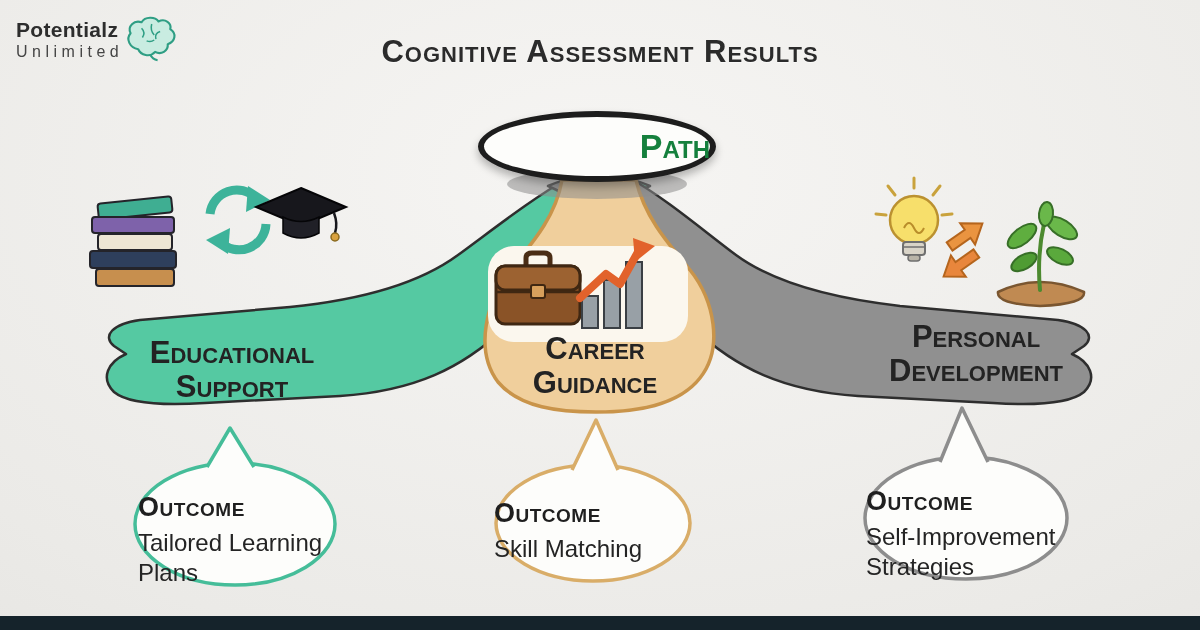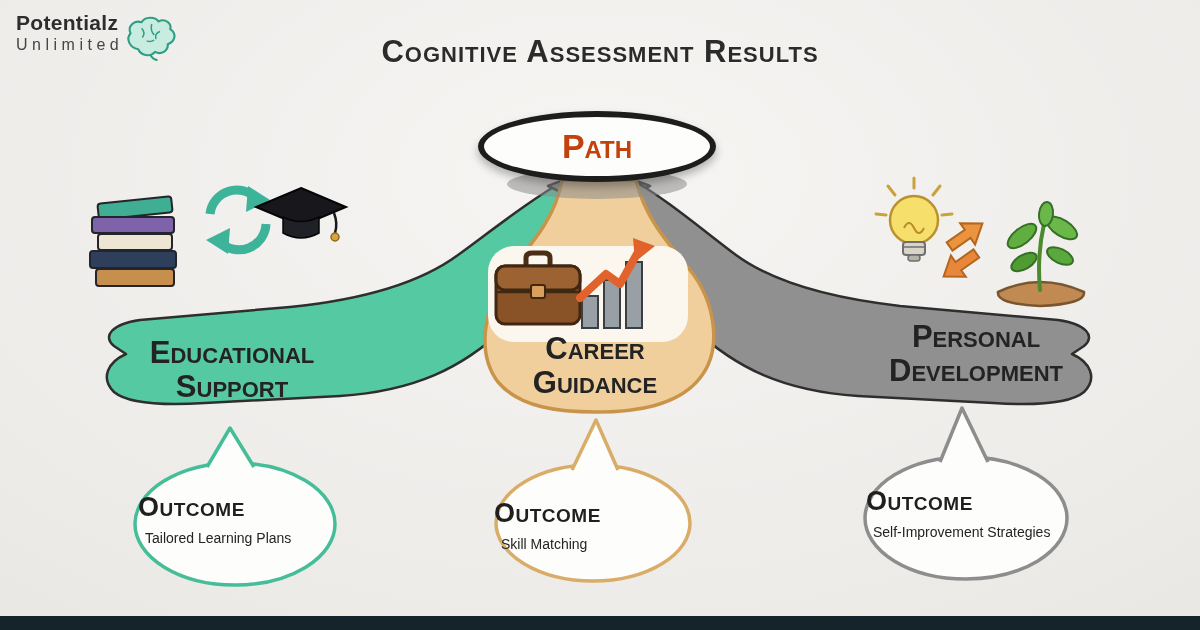--- a/index.html
+++ b/index.html
@@ -4,49 +4,49 @@
 <style>
   * { box-sizing: border-box; }
   html,body { margin:0; padding:0; background:#cfcecc; }
   .canvas {
     position:relative; width:1200px; height:630px; overflow:hidden;
     background: radial-gradient(130% 150% at 50% 28%, #f6f5f3 0%, #ebeae7 52%, #dddcd9 100%);
     font-family:"Liberation Sans", sans-serif; color:#262626;
   }
   svg.art { position:absolute; left:0; top:0; }
 
-  .logo { position:absolute; left:16px; top:12px; display:flex; align-items:flex-start; gap:0; z-index:3; }
+  .logo { position:absolute; left:16px; top:12px; display:flex; align-items:center; gap:0; z-index:3; }
   .logo .brand { font-size:21px; font-weight:700; color:#2d2d2d; letter-spacing:.3px; line-height:1; }
   .logo .sub { font-size:16px; letter-spacing:4.5px; color:#454545; margin-top:3px; font-weight:500; }
 
   .title {
     position:absolute; left:0; top:34px; width:100%; text-align:center; z-index:3;
     font-size:31px; font-weight:700; font-variant:small-caps; letter-spacing:1px; color:#2b2b2b;
     text-shadow: 0 1px 0 rgba(255,255,255,.5);
   }
 
   .path-oval {
     position:absolute; left:478px; top:111px; width:238px; height:71px; z-index:3;
     background:#fdfdfb; border:6px solid #1d1d1d; border-radius:50%;
-    display:flex; align-items:center; justify-content:center;
-    font-size:34px; font-weight:700; font-variant:small-caps; color:#c2410c;
+    display:flex; align-items:center; justify-content:flex-end;
+    font-size:34px; font-weight:700; font-variant:small-caps; color:#15803d;
     box-shadow: 0 5px 8px rgba(0,0,0,.28);
   }
 
   .branch-label {
     position:absolute; z-index:3; text-align:center;
     font-weight:700; font-variant:small-caps; font-size:31px; line-height:1.1; color:#232323;
   }
   #label-educational { left:116px; top:322px; width:232px;margin-top:14px; }
   #label-career     { left:500px; top:332px; width:190px; }
   #label-personal   { left:856px; top:320px; width:240px; }
 
   .outcome { position:absolute; z-index:3; color:#1f1f1f; }
   .outcome .outcome-heading { margin:0 0 5px 0; font-size:27px; font-weight:700; font-variant:small-caps; letter-spacing:.5px; }
-  .outcome .outcome-text { margin:7px; font-size:14px; font-weight:500; line-height:1.25; color:#242424; }
+  .outcome .outcome-text { margin:0; font-size:24px; font-weight:500; line-height:1.25; color:#242424; }
   #outcome-educational { left:138px; top:492px; width:196px; }
   #outcome-career      { left:494px; top:498px; width:198px; }
   #outcome-personal    { left:866px; top:486px; width:200px; }
 
   .footer-bar { position:absolute; left:0; bottom:0; width:100%; height:14px; background:#15232b; z-index:4; }
 </style>
 </head>
 <body>
 
 <div class="canvas">

